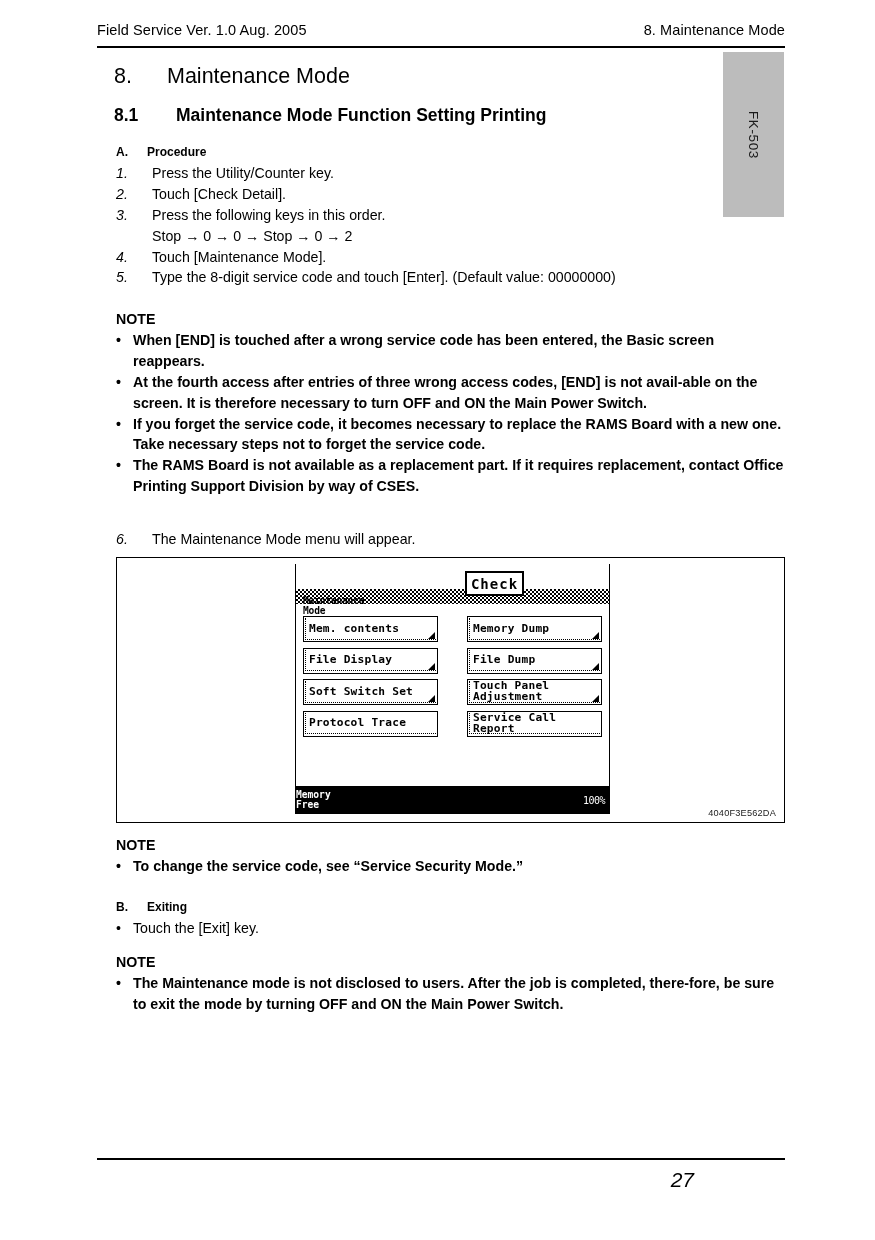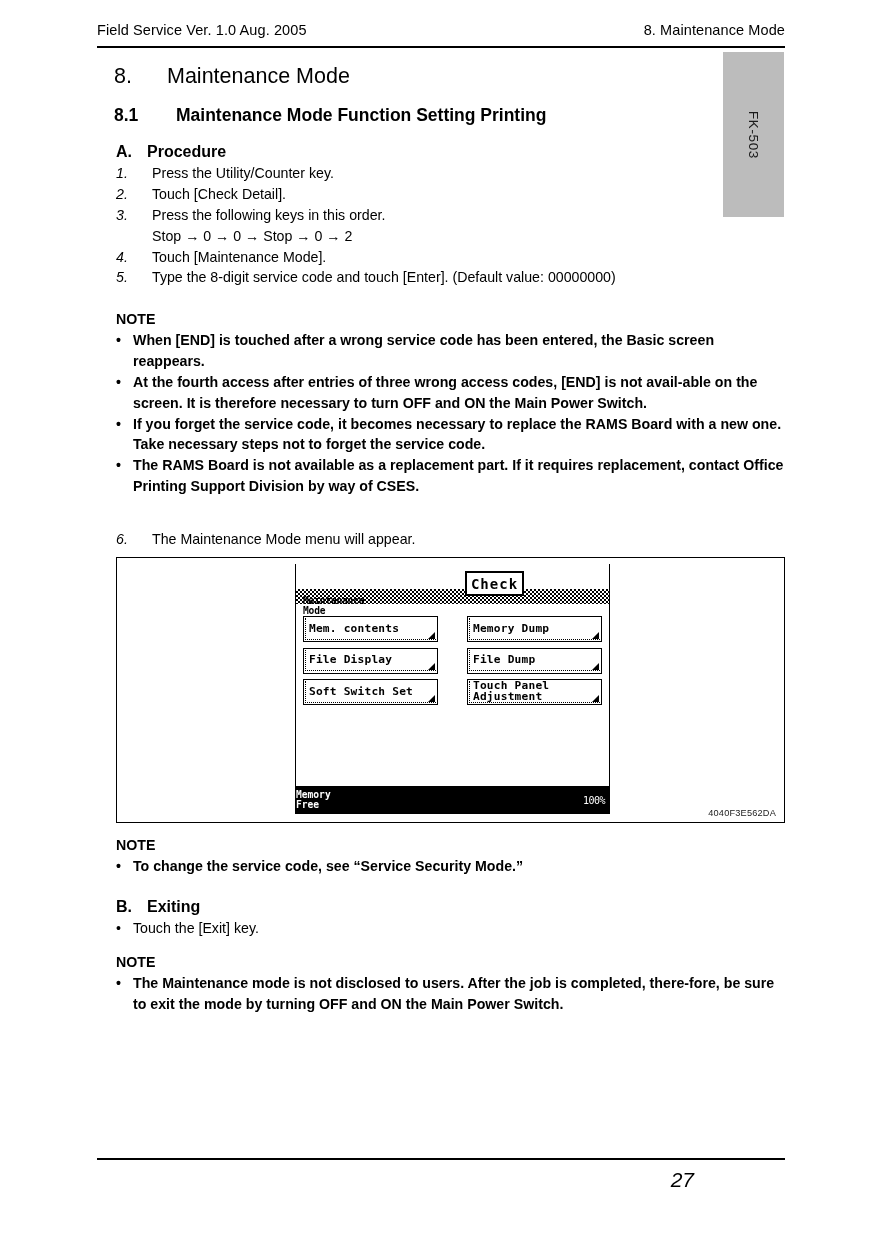--- a/index.html
+++ b/index.html
@@ -93,21 +93,21 @@
     font-weight: bold;
     white-space: nowrap;
   }
   .h2 .num { display: inline-block; width: 62px; }
 
   
   .block { position: absolute; font-size: 14.2px; line-height: 20.9px; }
 
   .sub-head {
     font-weight: bold;
-    font-size: 16px;
+    font-size: 12px;
     white-space: nowrap;
   }
   .sub-head .ltr { display: inline-block; width: 31px; }
 
   
   .prow { display: flex; align-items: baseline; }
   .prow .n {
     width: 36px;
     flex: 0 0 36px;
     font-style: italic;
@@ -417,20 +417,29 @@
         <div class="lcd-row">
           <div class="lcd-btn tri">
             <span class="lbl">Soft Switch Set</span>
           </div>
           <div class="lcd-btn tri">
             <span class="lbl">Touch Panel
 Adjustment</span>
           </div>
         </div>
 
+        <div class="lcd-row">
+          <div class="lcd-btn">
+            <span class="lbl">Protocol Trace</span>
+          </div>
+          <div class="lcd-btn">
+            <span class="lbl">Service Call
+Report</span>
+          </div>
+        </div>
 
       </div>
 
       <div class="lcd-status">
         <span class="mem">Memory
 Free</span>
         <span class="pct">100%</span>
       </div>
 
     </div>

